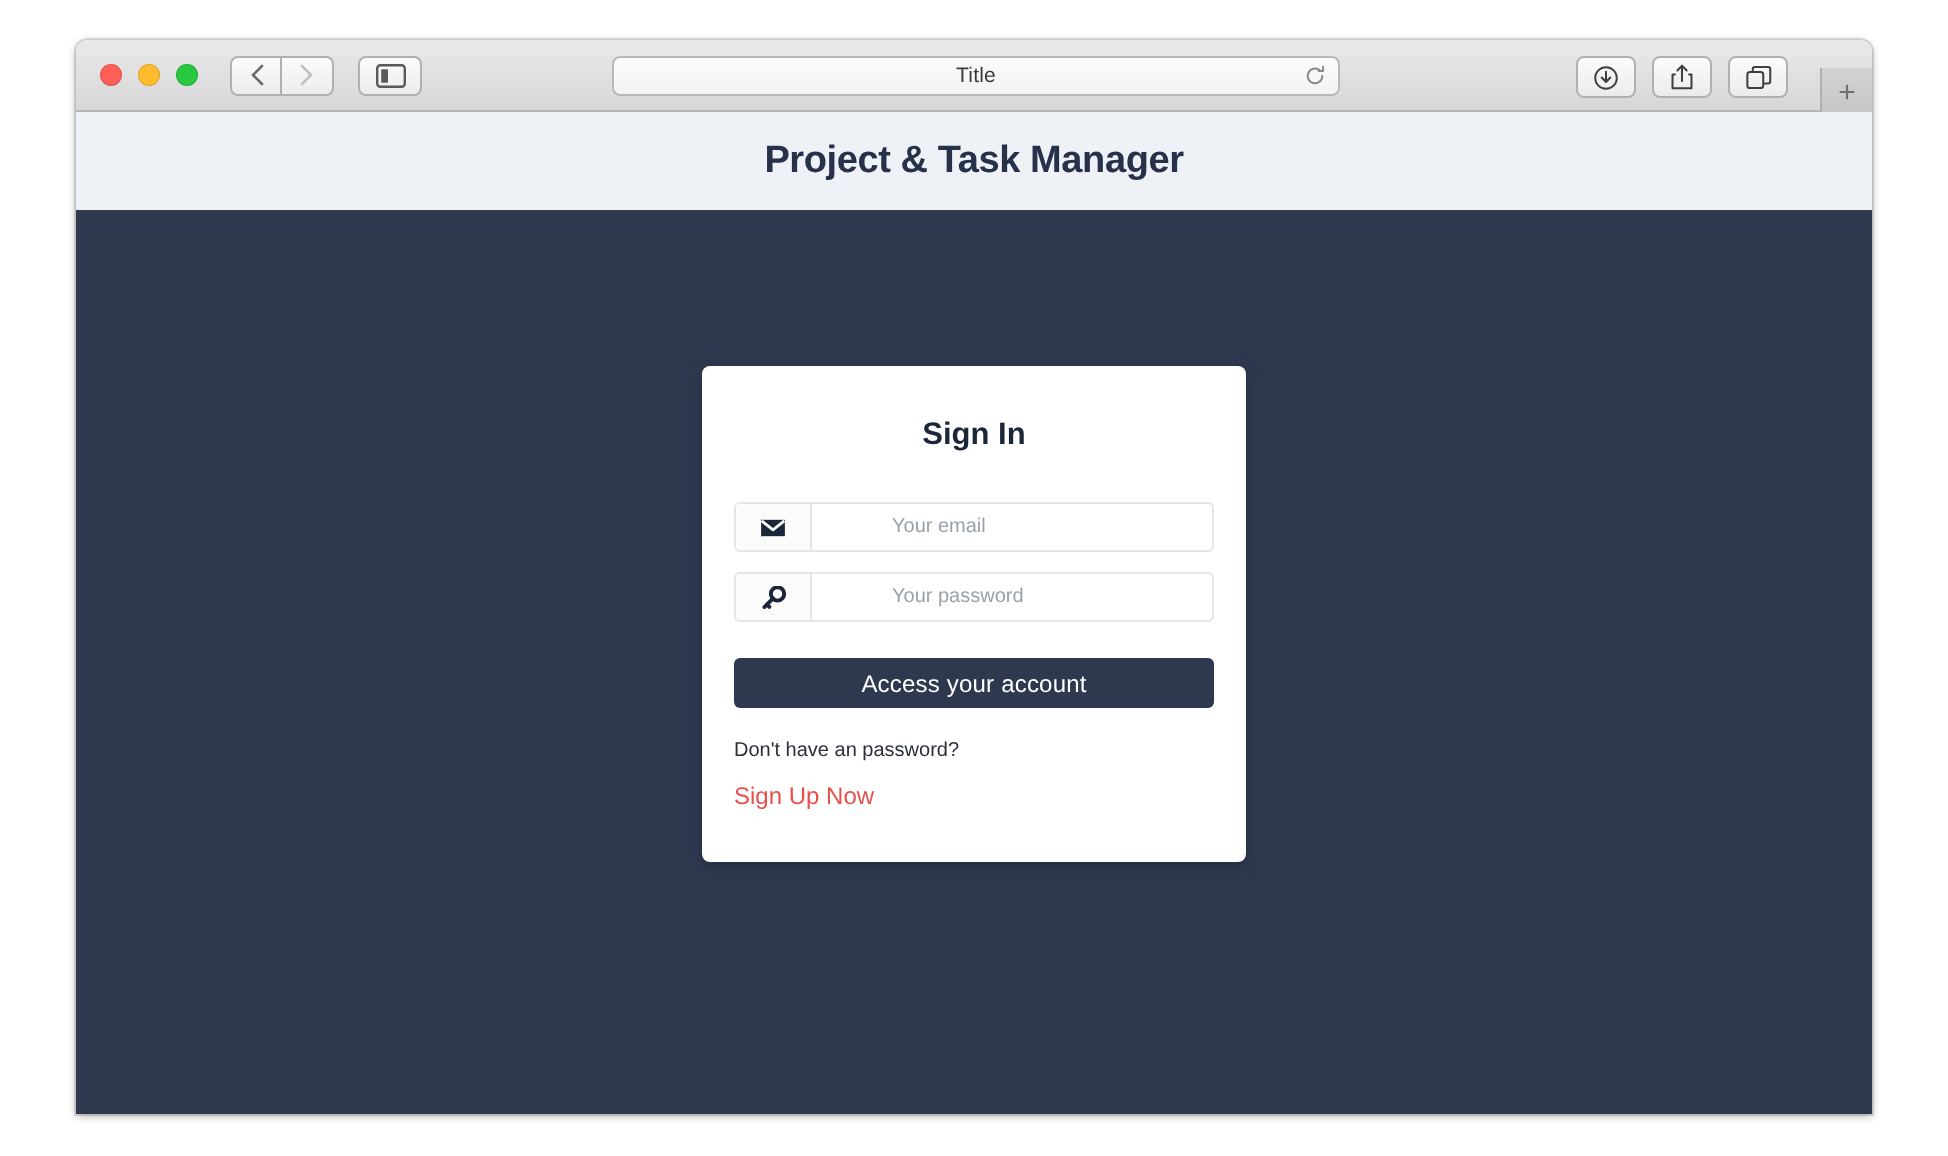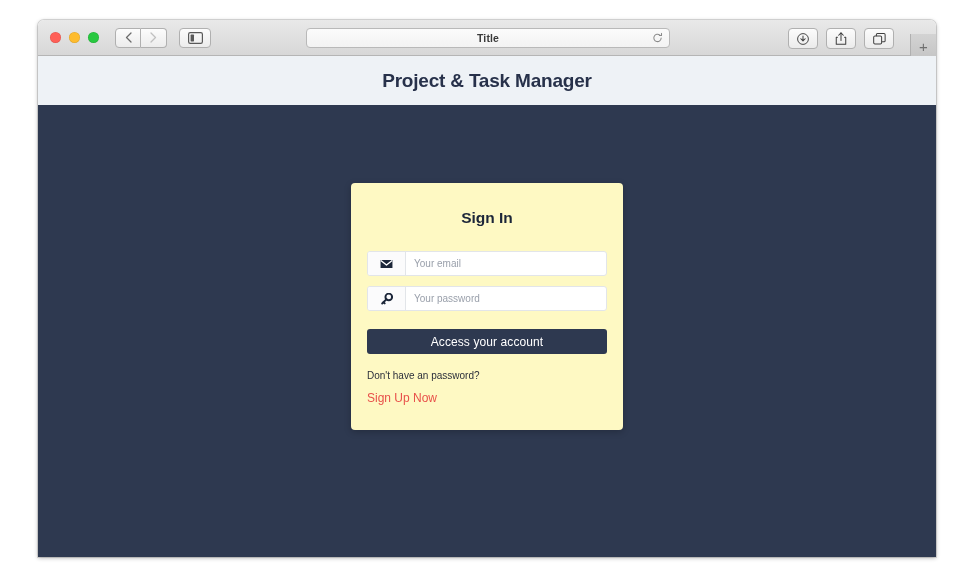--- a/index.html
+++ b/index.html
@@ -107,21 +107,21 @@
     background: linear-gradient(to bottom, #fbfbfb 0%, #f3f3f3 100%);
     border: 1px solid #b9b9b9;
     border-radius: 4px;
     box-sizing: border-box;
     display: flex;
     align-items: center;
     justify-content: center;
   }
   .address-title {
     font-size: 10.5px;
-    font-weight: bold;
+    font-weight: normal;
     color: #3a3a3a;
     letter-spacing: 0.1px;
   }
   .reload-icon {
     position: absolute;
     right: 6px;
     top: 50%;
     transform: translateY(-50%);
     color: #8a8a8a;
     display: flex;
@@ -196,21 +196,21 @@
     background: #2e3950;
   }
 
   
   .signin-card {
     position: absolute;
     left: 50%;
     transform: translateX(-50%);
     top: 78px;
     width: 272px;
-    background: #fef9c3;
+    background: #ffffff;
     border-radius: 4px;
     box-shadow: 0 2px 7px rgba(0,0,0,0.22);
     padding: 26px 16px 24px 16px;
     box-sizing: border-box;
   }
 
   .card-title {
     margin: 0 0 24px 0;
     text-align: center;
     font-size: 15.5px;
@@ -220,20 +220,21 @@
 
   .field-row {
     display: flex;
     align-items: stretch;
     height: 23px;
     margin-bottom: 10px;
     border: 1px solid #e2e5e9;
     border-radius: 3px;
     overflow: hidden;
     background: #ffffff;
+    gap: 32px;
   }
   .field-icon {
     width: 37px;
     background: #fbfbfc;
     border-right: 1px solid #e2e5e9;
     display: flex;
     align-items: center;
     justify-content: center;
     color: #1c2639;
     flex: none;

